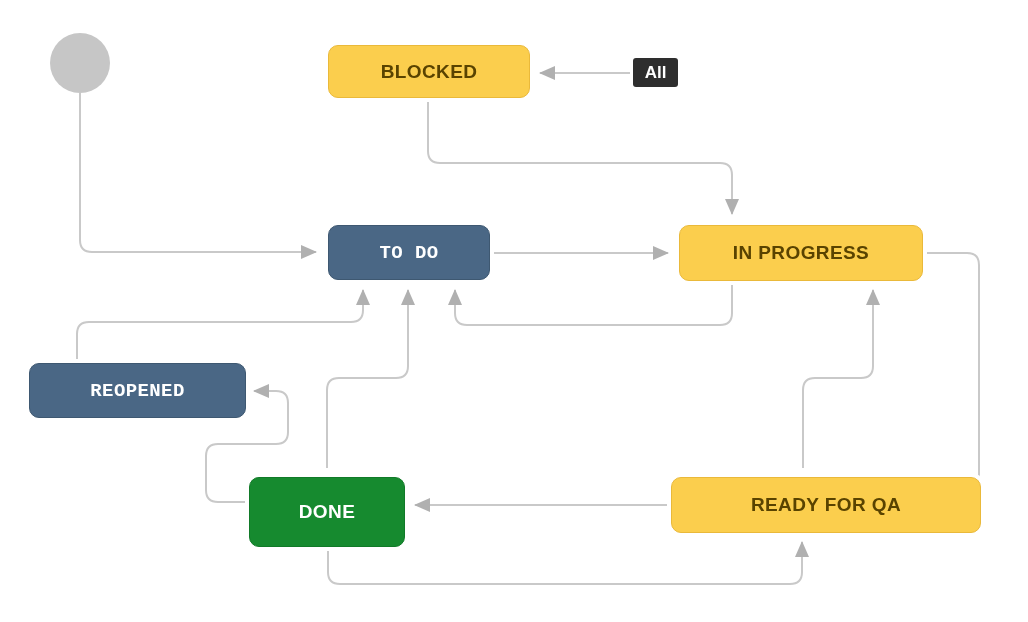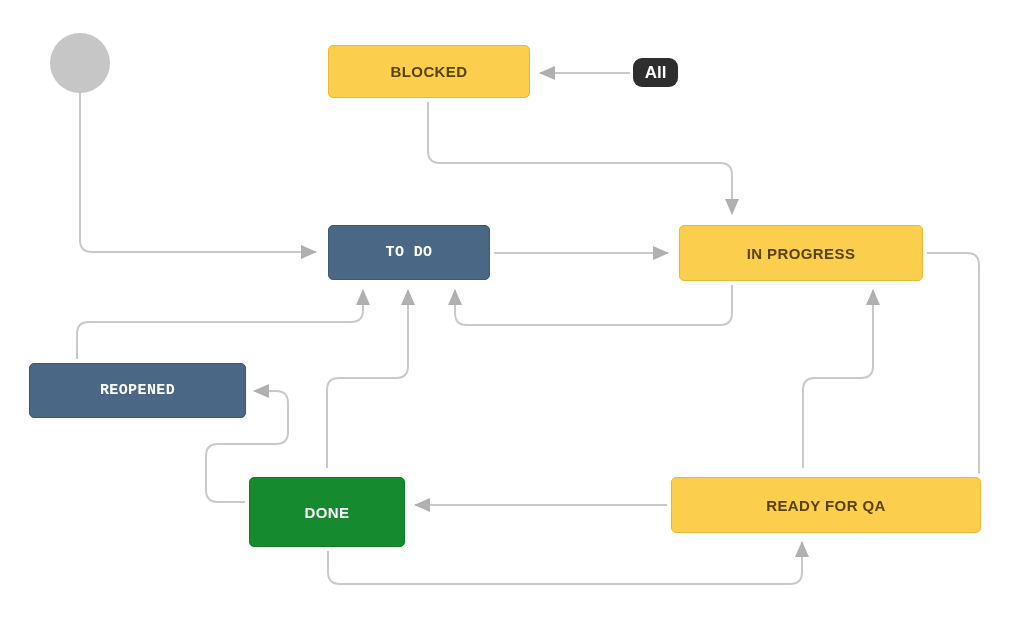--- a/index.html
+++ b/index.html
@@ -28,23 +28,23 @@
   }
   svg.edges .arrowhead {
     fill: var(--edge-arrow, #b0b0b0);
   }
   .node {
     position: absolute;
     display: flex;
     align-items: center;
     justify-content: center;
     font-weight: 700;
-    font-size: 15px;
+    font-size: 19px;
     letter-spacing: 0.4px;
-    border-radius: 5px;
+    border-radius: 10px;
     box-sizing: border-box;
     box-shadow: 0 0 0 4px #ffffff;
     cursor: default;
     user-select: none;
   }
   .node.yellow {
     background: var(--status-yellow, #fbce4d);
     color: var(--status-yellow-text, #594300);
     border: 1px solid var(--status-yellow-border, #eab93a);
   }
@@ -70,21 +70,21 @@
     position: absolute;
     left: 633px; top: 58px;
     width: 45px; height: 29px;
     background: var(--all-badge-bg, #2e2e2e);
     color: var(--all-badge-text, #ffffff);
     font-weight: 700;
     font-size: 17px;
     display: flex;
     align-items: center;
     justify-content: center;
-    border-radius: 9px;
+    border-radius: 3px;
     box-shadow: 0 0 0 3px #ffffff;
     user-select: none;
   }
   
   #node-blocked      { left: 328px; top: 45px;  width: 202px; height: 53px; }
   #node-todo         { left: 328px; top: 225px; width: 162px; height: 55px; }
   #node-in-progress  { left: 679px; top: 225px; width: 244px; height: 56px; }
   #node-reopened     { left: 29px;  top: 363px; width: 217px; height: 55px; }
   #node-done         { left: 249px; top: 477px; width: 156px; height: 70px; }
   #node-ready-for-qa { left: 671px; top: 477px; width: 310px; height: 56px; }

